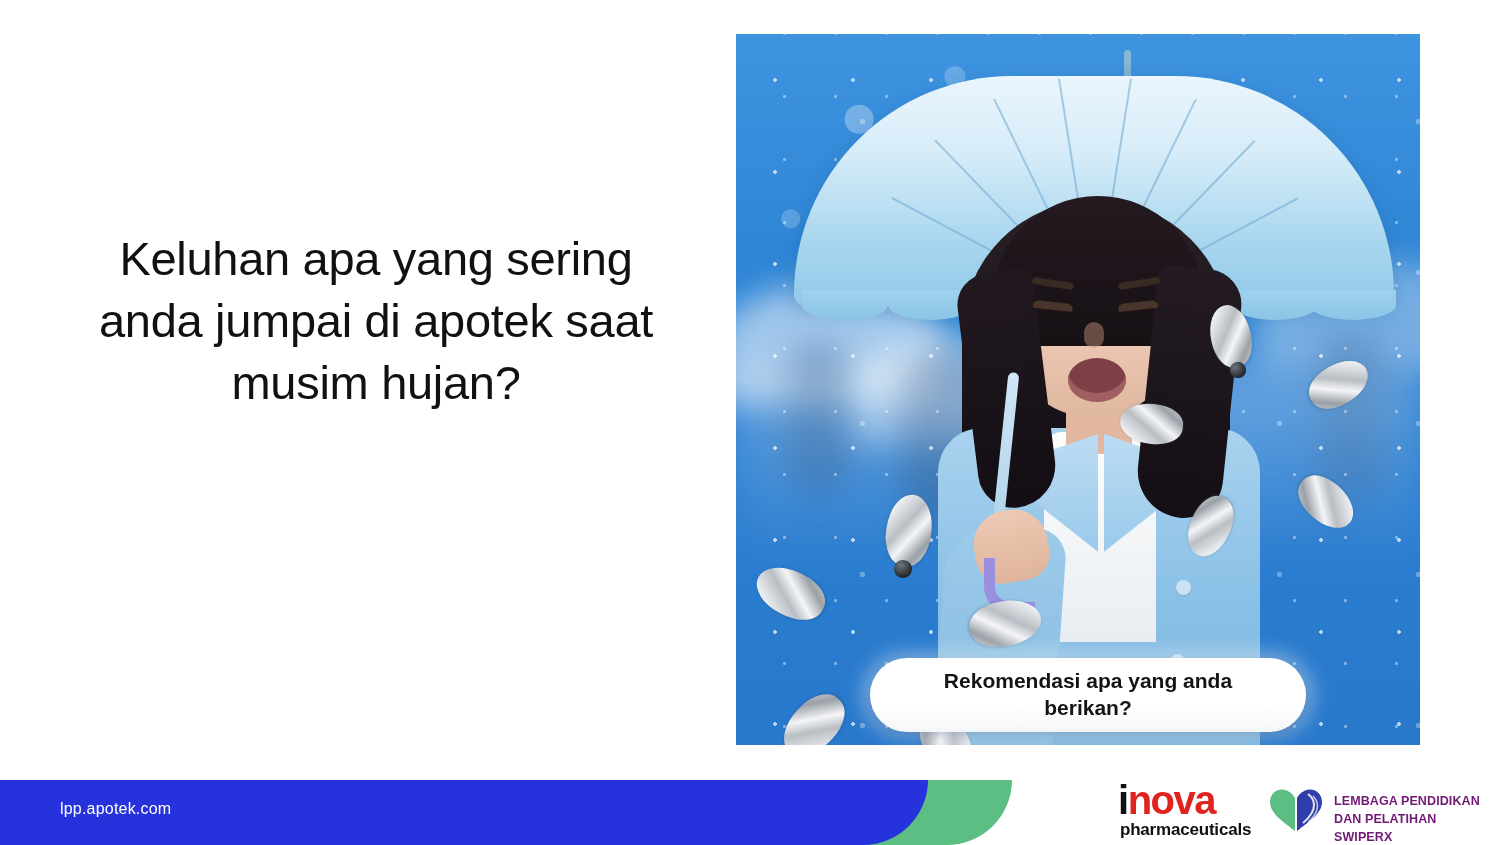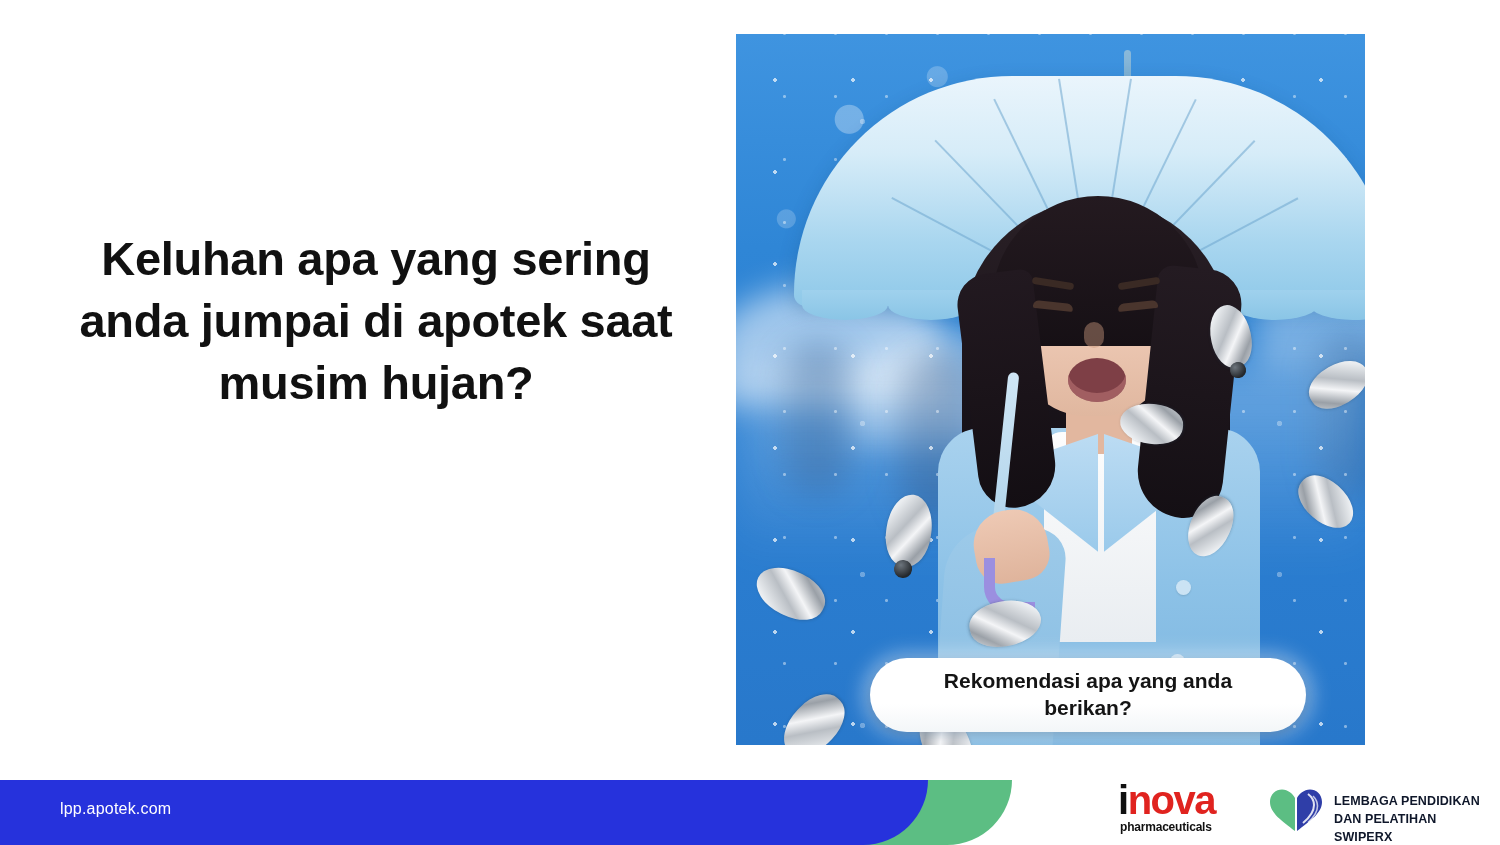--- a/index.html
+++ b/index.html
@@ -12,32 +12,32 @@
   }
   .slide{position:absolute;inset:0;background:#fff;}
 
   
   .headline{
     position:absolute;
     left:40px; top:228px;
     width:672px;
     text-align:center;
     font-size:47px;
-    font-weight:700;
+    font-weight:400;
     line-height:1.32;
     color:#111111;
     letter-spacing:-0.3px;
     white-space:pre-line;
   }
 
   
   .photo{
     position:absolute;
     left:736px; top:34px;
-    width:629px; height:711px;
+    width:684px; height:711px;
     overflow:hidden;
     background:#fef9c3;
   }
   .sky{
     position:absolute;inset:0;
     background:
       radial-gradient(circle at 18% 12%, rgba(255,255,255,.30) 0 14px, transparent 15px),
       radial-gradient(circle at 32% 6%,  rgba(255,255,255,.22) 0 10px, transparent 11px),
       radial-gradient(circle at 8% 26%,  rgba(255,255,255,.20) 0 9px,  transparent 10px),
       radial-gradient(circle at 46% 16%, rgba(255,255,255,.18) 0 8px,  transparent 9px),
@@ -167,29 +167,29 @@
   
   .inova{position:absolute;left:1118px;top:782px;width:140px;height:58px;text-align:center;}
   .inova-word{
     position:absolute;left:0;top:-2px;
     font-size:40px;font-weight:700;letter-spacing:-1.5px;line-height:1;
     color:#e0231f;
   }
   .inova-word .i{color:#101010;}
   .inova-sub{
     position:absolute;left:2px;top:38px;
-    font-size:12px;font-weight:700;color:#101010;letter-spacing:-0.2px;
+    font-size:17px;font-weight:700;color:#101010;letter-spacing:-0.2px;
   }
 
   
   .lpp{position:absolute;left:1268px;top:786px;width:222px;height:50px;}
   .lpp-mark{position:absolute;left:0;top:2px;width:56px;height:44px;}
   .lpp-text{
     position:absolute;left:66px;top:6px;
-    font-size:12.5px;font-weight:700;color:#0f172a;line-height:1.45;
+    font-size:12.5px;font-weight:700;color:#701a75;line-height:1.45;
     letter-spacing:.1px;white-space:pre-line;
   }
 </style>
 </head>
 <body>
 
 <div class="slide">
 
   <div class="headline">Keluhan apa yang sering
 anda jumpai di apotek saat

